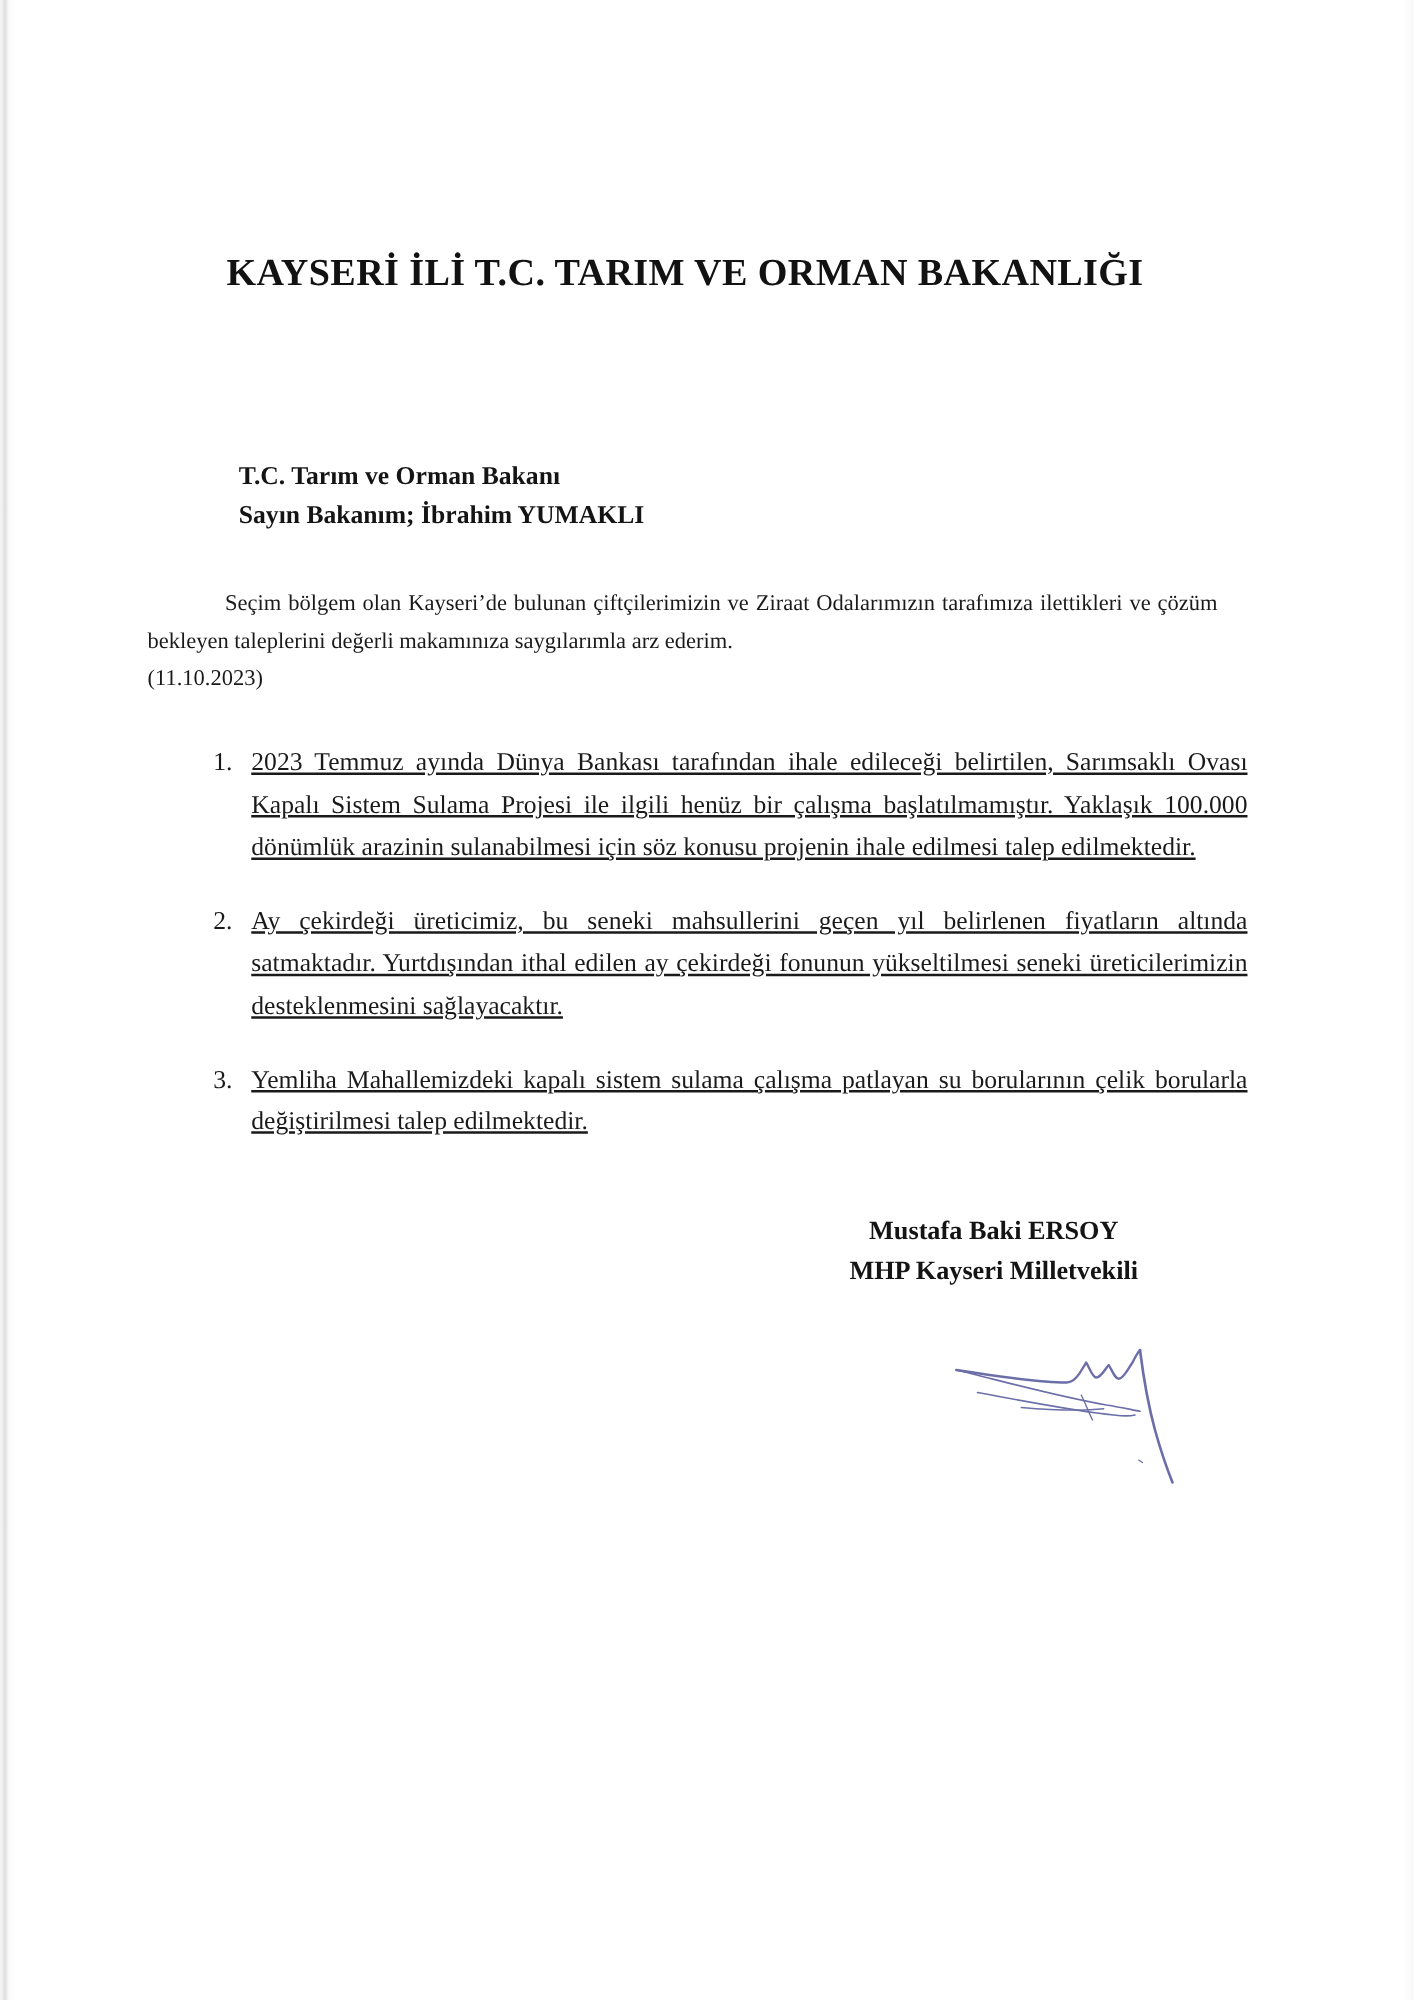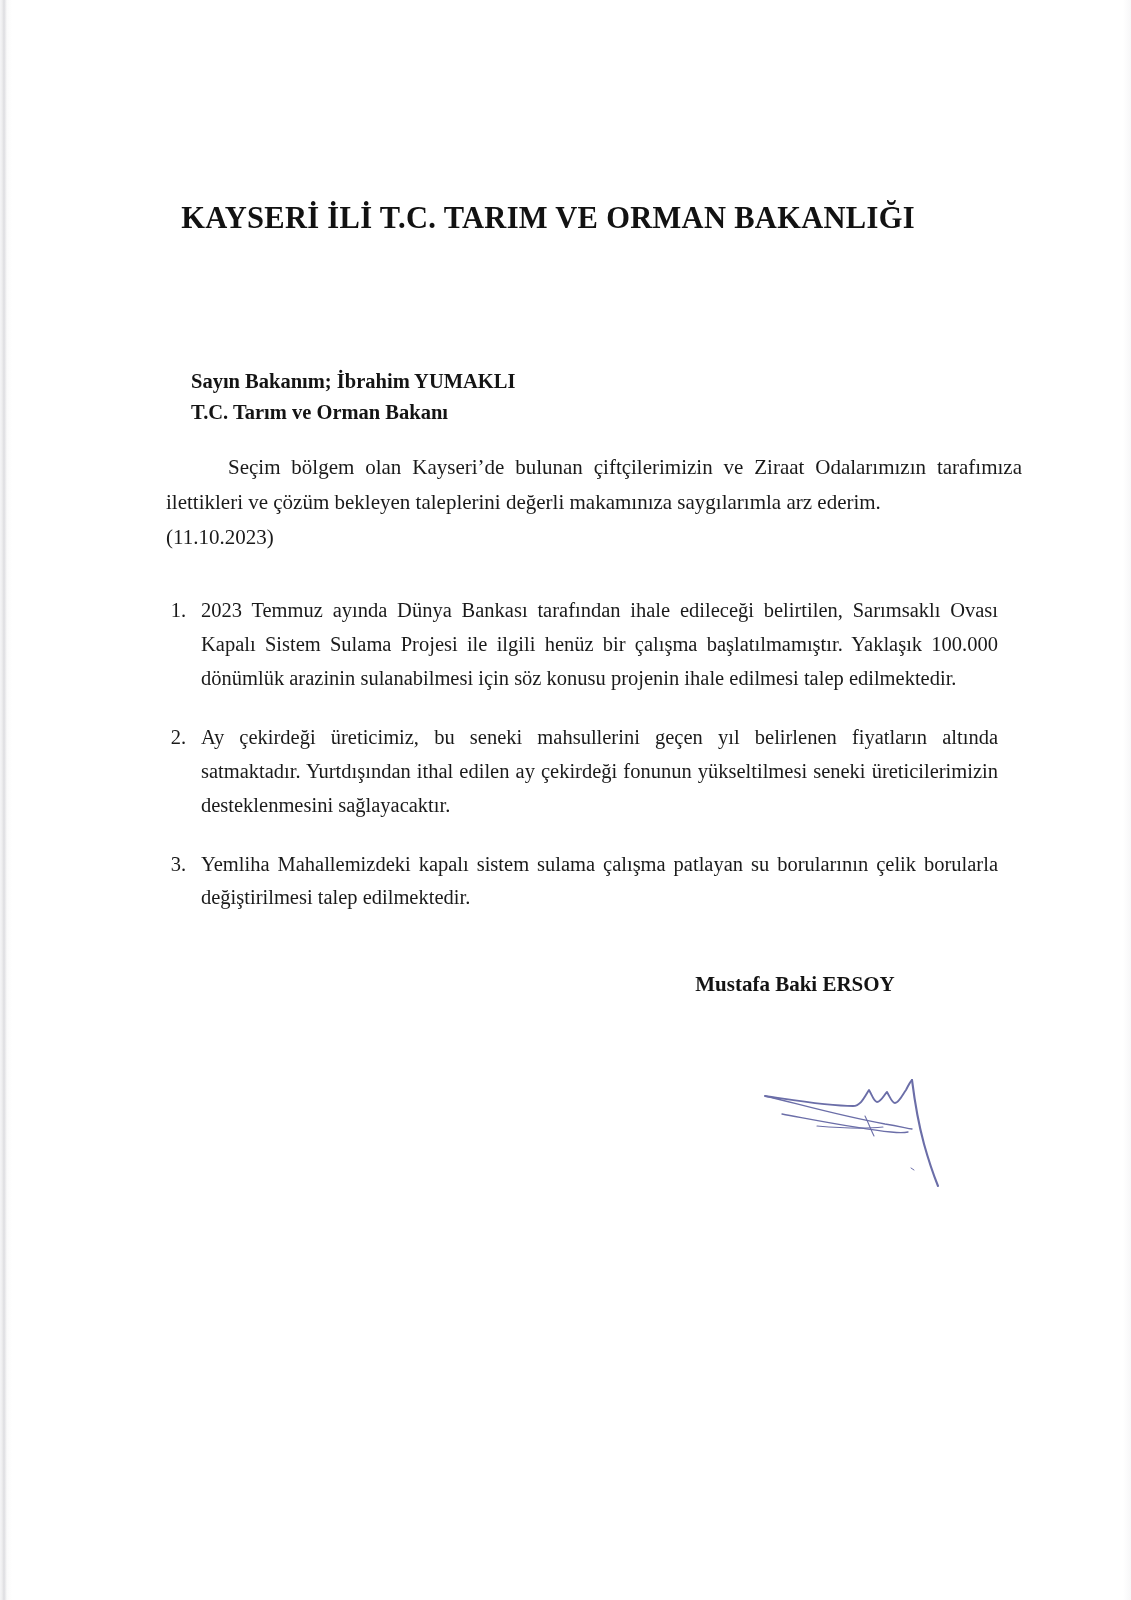--- a/index.html
+++ b/index.html
@@ -86,28 +86,27 @@
     color: #141414;
   }
   .addressee div {
     white-space: nowrap;
   }
 
   
   .intro {
     position: absolute;
     left: 118px;
-    top: 450px;
+    top: 468px;
     width: 856px;
-    font-size: 21px;
+    font-size: 18px;
     line-height: 1.66;
     text-align: justify;
     text-indent: 62px;
     color: #1a1a1a;
-    margin-left: 48px;
   }
   .intro .date-line {
     text-indent: 0;
     display: block;
   }
 
   
   .demands {
     position: absolute;
     left: 152px;
@@ -125,20 +124,21 @@
   .demand-num {
     flex: 0 0 auto;
     width: 34px;
     text-align: right;
     padding-right: 15px;
     box-sizing: content-box;
   }
   .demand-text {
     flex: 1 1 auto;
     text-align: justify;
+    text-decoration: underline;
   }
 
   
   .signature-block {
     position: absolute;
     left: 600px;
     top: 968px;
     width: 390px;
     text-align: center;
     font-size: 21px;
@@ -167,22 +167,22 @@
   <div class="scan-edge-left"></div>
   <div class="scan-edge-right"></div>
 
   <div class="content">
 
     <div class="title-block">
       <div class="title-line title-line-1">KAYSERİ İLİ T.C. TARIM VE ORMAN BAKANLIĞI</div>
     </div>
 
     <div class="addressee">
+      <div>T.C. Tarım ve Orman Bakanı</div>
       <div>Sayın Bakanım; İbrahim YUMAKLI</div>
-      <div>T.C. Tarım ve Orman Bakanı</div>
     </div>
 
     <div class="intro">
       <span>Seçim bölgem olan Kayseri’de bulunan çiftçilerimizin ve Ziraat Odalarımızın tarafımıza ilettikleri ve çözüm bekleyen taleplerini değerli makamınıza saygılarımla arz ederim.</span>
       <span class="date-line">(11.10.2023)</span>
     </div>
 
     <div class="demands">
 
       <div class="demand-item">
@@ -197,20 +197,21 @@
 
       <div class="demand-item">
         <div class="demand-num">3.</div>
         <div class="demand-text">Yemliha Mahallemizdeki kapalı sistem sulama çalışma patlayan su borularının çelik borularla değiştirilmesi talep edilmektedir.</div>
       </div>
 
     </div>
 
     <div class="signature-block">
       <div>Mustafa Baki ERSOY</div>
+      <div>MHP Kayseri Milletvekili</div>
     </div>
 
     <div class="signature-mark">
       <svg width="230" height="150" viewBox="0 0 230 150">
         <g fill="none" stroke="#6b6ea8" stroke-linecap="round" stroke-linejoin="round">
           <path d="M30 56 C 58 60, 92 66, 118 66 C 126 66, 130 56, 134 50
                    C 137 55, 139 62, 142 62 C 146 62, 149 55, 152 52
                    C 155 57, 157 63, 160 63 C 164 63, 168 54, 171 50
                    C 173 46, 175 42, 177 40" stroke-width="1.9"></path>
           <path d="M30 56 C 60 63, 105 76, 150 84 C 163 86, 171 88, 177 89" stroke-width="1.3"></path>

